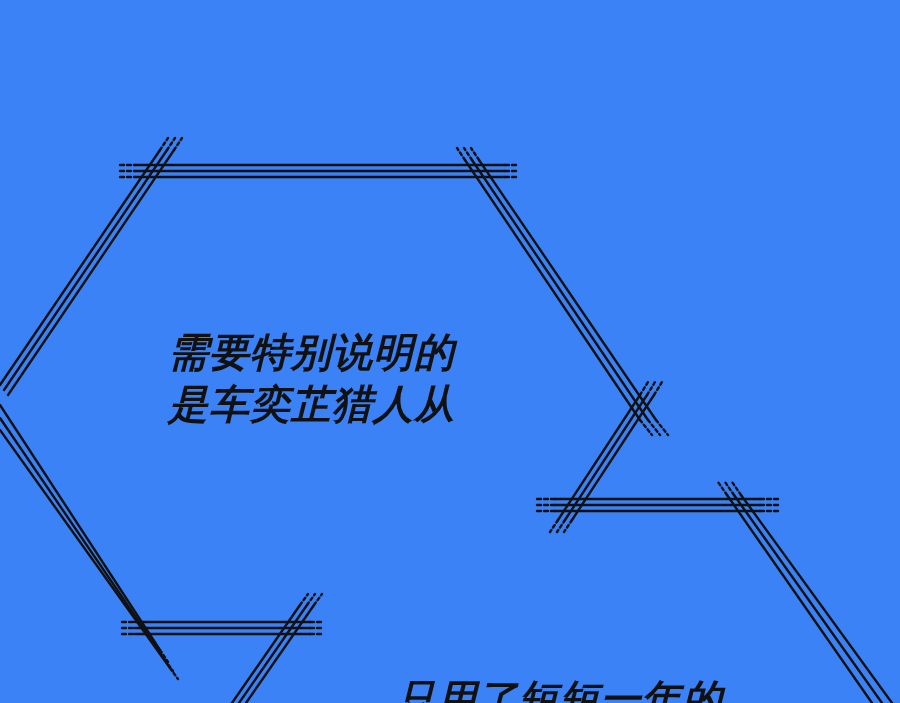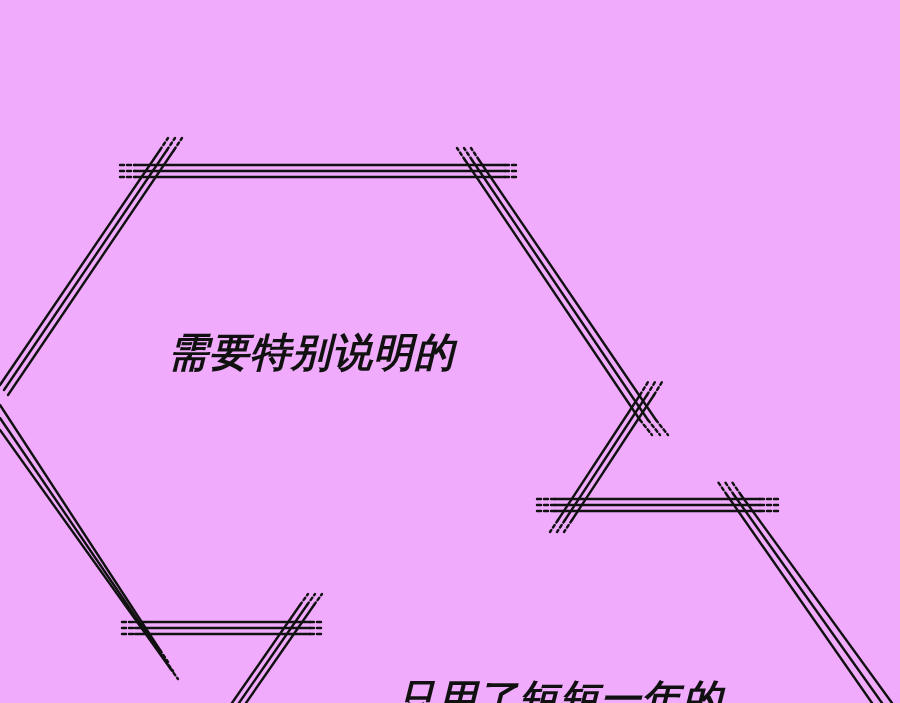--- a/index.html
+++ b/index.html
@@ -1,17 +1,17 @@
 <!DOCTYPE html>
 <html><head>
   <meta charset="utf-8">
   <style>
     html, body { margin: 0; padding: 0; background: #ffffff; }
     body { width: 900px; height: 703px; position: relative; overflow: hidden; font-family: "DejaVu Sans", sans-serif; }
-    .panel { position: absolute; left: 0; top: 0; width: 900px; height: 703px; background: #f0abfc; }
+    .panel { position: absolute; left: 0; top: 0; width: 900px; height: 703px; background: #3b82f6; }
     svg.frames { position: absolute; left: 0; top: 0; }
     .caption {
       position: absolute; color: #111111; font-weight: bold;
       font-family: "DejaVu Sans", sans-serif;
       font-style: italic;
       letter-spacing: 1px;
     }
     .caption-1 { left: 168px; top: 326px; font-size: 40px; line-height: 52px; width: 320px; }
     .caption-1 span { display: block; white-space: nowrap; }
     .caption-2 { left: 395px; top: 673px; font-size: 40px; line-height: 52px; white-space: nowrap; }
@@ -121,16 +121,17 @@
         <line x1="741" y1="495" x2="892" y2="703"></line>
         <line x1="727" y1="495" x2="718" y2="482" stroke-dasharray="3 3"></line>
         <line x1="734" y1="495" x2="725" y2="482" stroke-dasharray="3 3"></line>
         <line x1="741" y1="495" x2="732" y2="482" stroke-dasharray="3 3"></line>
       </g>
     </g>
   </svg>
 
   <div class="caption caption-1">
     <span>需要特别说明的</span>
+    <span>是车奕芷猎人从</span>
   </div>
 
   <div class="caption caption-2">只用了短短一年的</div>
 </div>
 
 </body></html>

